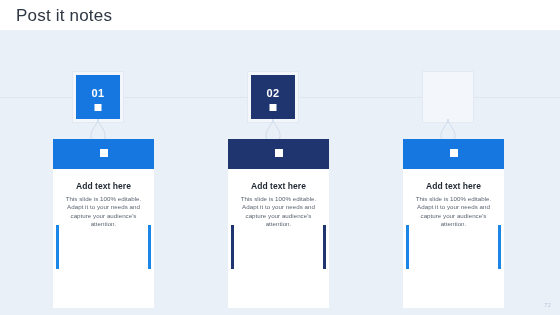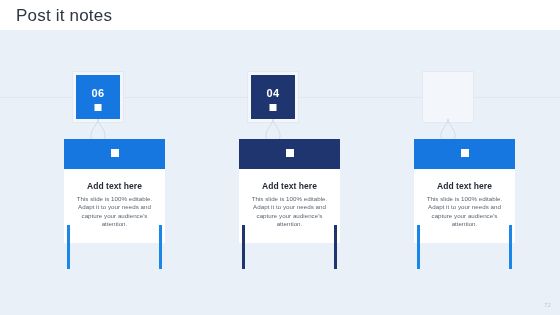--- a/index.html
+++ b/index.html
@@ -117,24 +117,24 @@
     left: 44px;
     top: 119px;
     width: 44px;
     height: 28px;
     overflow: visible;
   }
 
   
   .note {
     position: absolute;
-    left: 32px;
+    left: 21px;
     top: 139px;
     width: 101px;
-    height: 104px;
+    height: 169px;
     background: #ffffff;
     box-sizing: border-box;
   }
   .note-head {
     position: relative;
     width: 101px;
     height: 30px;
   }
   .note-pin {
     position: absolute;
@@ -195,21 +195,21 @@
   <div class="page-title" style="color: rgb(45, 54, 66);">Post it notes</div>
 
   <div class="guide-line"></div>
 
   <div class="columns">
 
     <div class="column col-0">
 
       <div class="badge-frame"></div>
       <div class="badge" style="background: rgb(21, 119, 223);">
-        <span class="badge-num">06</span>
+        <span class="badge-num">01</span>
         <span class="badge-pin"></span>
       </div>
 
       <svg class="thread" viewBox="0 0 44 28">
         <path d="M22 0 C22 6, 14 10, 15 18 C15.6 23, 21 25, 22 28" fill="none" stroke="#cfdcea" stroke-width="1"></path>
         <path d="M22 0 C22 6, 30 10, 29 18 C28.4 23, 23 25, 22 28" fill="none" stroke="#cfdcea" stroke-width="1"></path>
       </svg>
 
       <div class="note">
         <div class="note-head" style="background: rgb(21, 119, 223);">
@@ -221,21 +221,21 @@
         </div>
         <span class="bar bar-left" style="background: rgb(26, 134, 232);"></span>
         <span class="bar bar-right" style="background: rgb(26, 134, 232);"></span>
       </div>
     </div>
 
     <div class="column col-1">
 
       <div class="badge-frame"></div>
       <div class="badge" style="background: rgb(31, 53, 112);">
-        <span class="badge-num">04</span>
+        <span class="badge-num">02</span>
         <span class="badge-pin"></span>
       </div>
 
       <svg class="thread" viewBox="0 0 44 28">
         <path d="M22 0 C22 6, 14 10, 15 18 C15.6 23, 21 25, 22 28" fill="none" stroke="#cfdcea" stroke-width="1"></path>
         <path d="M22 0 C22 6, 30 10, 29 18 C28.4 23, 23 25, 22 28" fill="none" stroke="#cfdcea" stroke-width="1"></path>
       </svg>
 
       <div class="note">
         <div class="note-head" style="background: rgb(31, 53, 112);">

